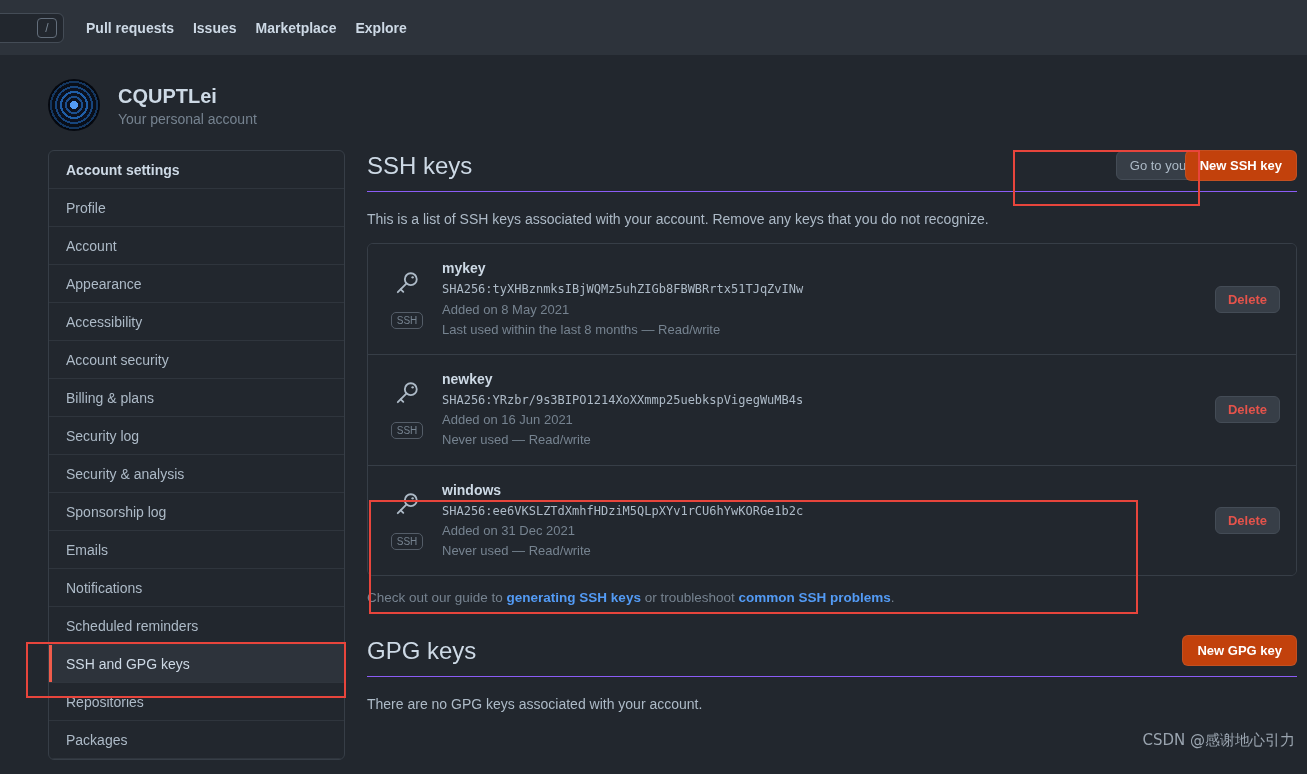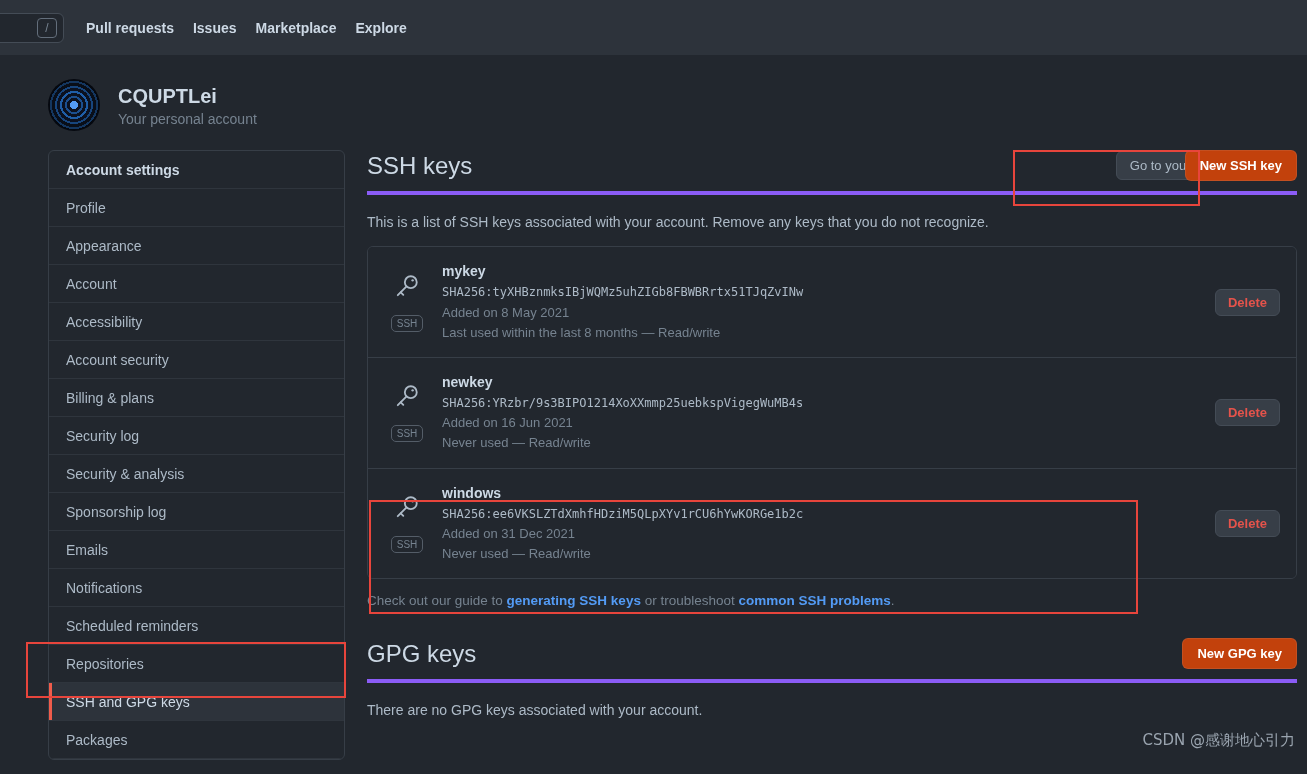--- a/index.html
+++ b/index.html
@@ -171,21 +171,21 @@
   .main {
     flex: 1 1 auto;
     padding-right: 10px;
     min-width: 0;
   }
   .section-head {
     display: flex;
     align-items: flex-start;
     justify-content: space-between;
     padding-bottom: 10px;
-    border-bottom: 4px solid #8b5cf6;
+    border-bottom: 1px solid #8b5cf6;
     position: relative;
   }
   .section-title {
     font-size: 24px;
     font-weight: normal;
     color: #cdd9e5;
     line-height: 1.3;
   }
   .btn-green {
     background: #c2410c;
@@ -329,33 +329,33 @@
       <div class="profile-sub">Your personal account</div>
     </div>
     <button class="personal-profile-btn">Go to your personal profile</button>
   </div>
 
   <div class="layout">
 
     <nav class="sidebar" id="sidebar">
         <div class="side-item heading">Account settings</div>
         <div class="side-item">Profile</div>
+        <div class="side-item">Account</div>
         <div class="side-item">Appearance</div>
-        <div class="side-item">Account</div>
         <div class="side-item">Accessibility</div>
         <div class="side-item">Account security</div>
         <div class="side-item">Billing &amp; plans</div>
         <div class="side-item">Security log</div>
         <div class="side-item">Security &amp; analysis</div>
         <div class="side-item">Sponsorship log</div>
         <div class="side-item">Emails</div>
         <div class="side-item">Notifications</div>
         <div class="side-item">Scheduled reminders</div>
+        <div class="side-item selected">SSH and GPG keys</div>
         <div class="side-item">Repositories</div>
-        <div class="side-item selected">SSH and GPG keys</div>
         <div class="side-item">Packages</div>
       </nav>
 
     <div class="main">
 
       <div class="section-head">
         <h2 class="section-title">SSH keys</h2>
         <button class="btn-green">New SSH key</button>
       </div>
 

